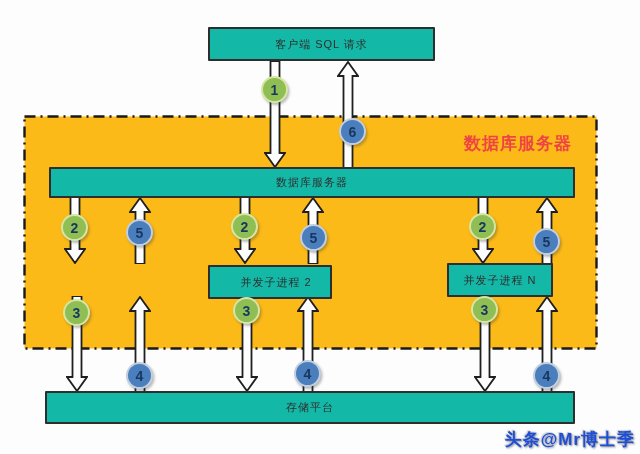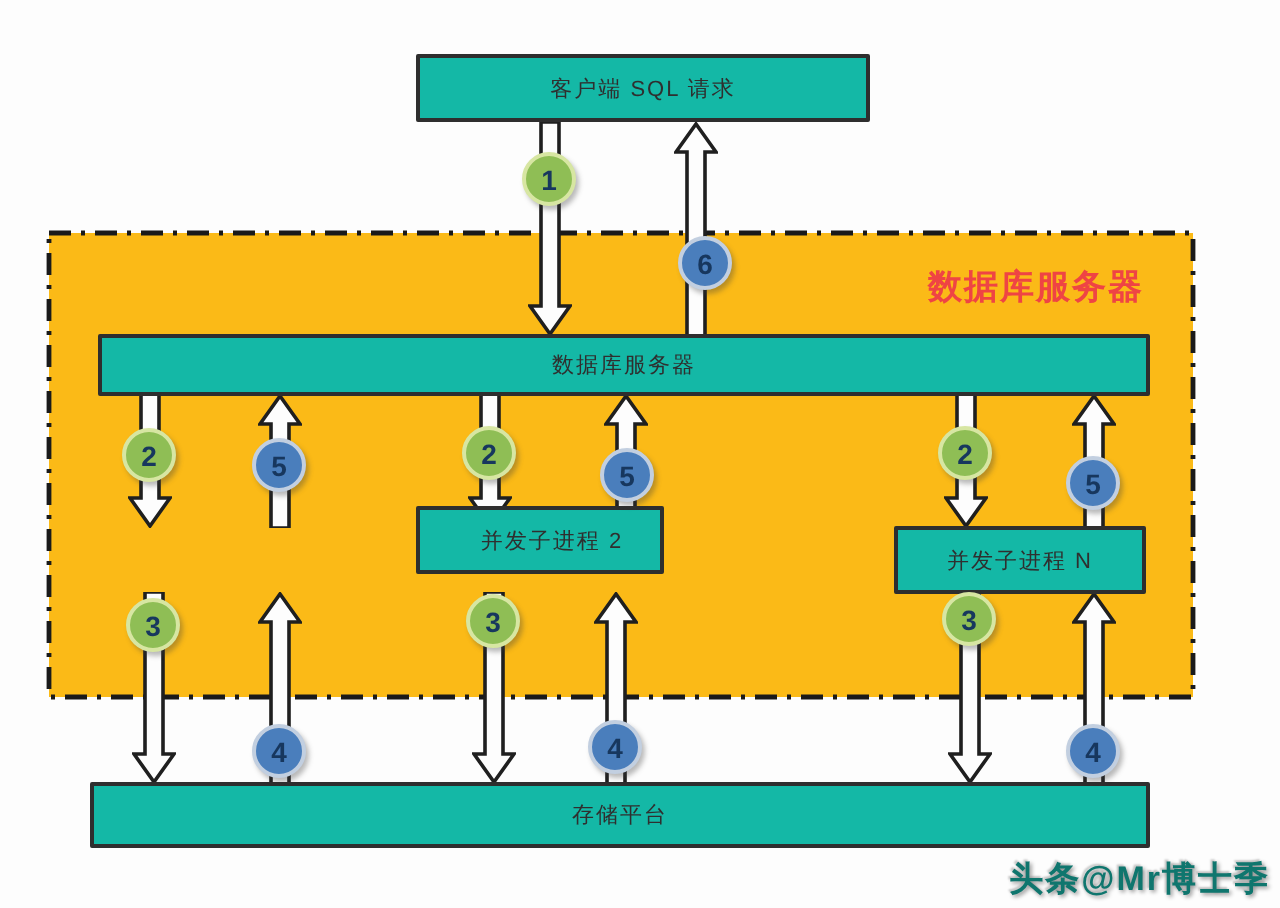--- a/index.html
+++ b/index.html
@@ -15,39 +15,39 @@
   }
   
   .pbox{
     position:absolute;z-index:3;background:#14b8a6;border:2px solid #2e2e2e;
     display:flex;align-items:center;justify-content:center;
     font-size:11px;color:#2f2f2f;letter-spacing:1px;box-sizing:border-box;border-radius:1px;
   }
   #client-box{left:208px;top:27px;width:227px;height:34px;}
   #scheduler-box{left:49px;top:167px;width:526px;height:31px;}
   #sub1-box{left:48px;top:263px;width:124px;height:34px;}
-  #sub2-box{left:208px;top:253px;width:124px;height:34px;padding-left:12px;}
-  #subn-box{left:447px;top:263px;width:126px;height:34px;}
+  #sub2-box{left:208px;top:265px;width:124px;height:34px;padding-left:12px;}
+  #subn-box{left:447px;top:263px;width:106px;height:34px;}
   #storage-box{left:45px;top:391px;width:530px;height:33px;}
   
   .block-arrow{position:absolute;width:22px;z-index:2;}
   .block-arrow svg{display:block;}
   
   .badge{
     position:absolute;z-index:4;width:27px;height:27px;border-radius:50%;
     display:flex;align-items:center;justify-content:center;
     font-size:14px;font-weight:600;color:var(--badge-text,#17375e);
     box-shadow:1.5px 2px 2.5px rgba(60,60,60,.35);box-sizing:border-box;
   }
   .badge.green{background:var(--green-fill,#8fbe55);border:2px solid var(--green-ring,#d6e5a1);}
   .badge.blue{background:var(--blue-fill,#4a7ebc);border:2px solid var(--blue-ring,#c2cfe0);}
   
   .watermark{
     position:absolute;right:5px;top:428px;z-index:5;
-    font-size:17px;font-weight:bold;color:#0f766e;letter-spacing:1px;
+    font-size:17px;font-weight:bold;color:#1d4ed8;letter-spacing:1px;
     text-shadow:1px 1px 2px #8f8f8f,-1px -1px 1px #c9c9c9;
   }
 </style>
 </head>
 <body>
 
 <div id="stage">
 
   <svg id="region-svg" width="575" height="235">
     <rect x="1.5" y="1.5" width="572" height="232" style="fill:var(--region-fill,#FBBA17)" stroke="#1a1a1a" stroke-width="2.4" stroke-dasharray="11 5 2 5"></rect>

